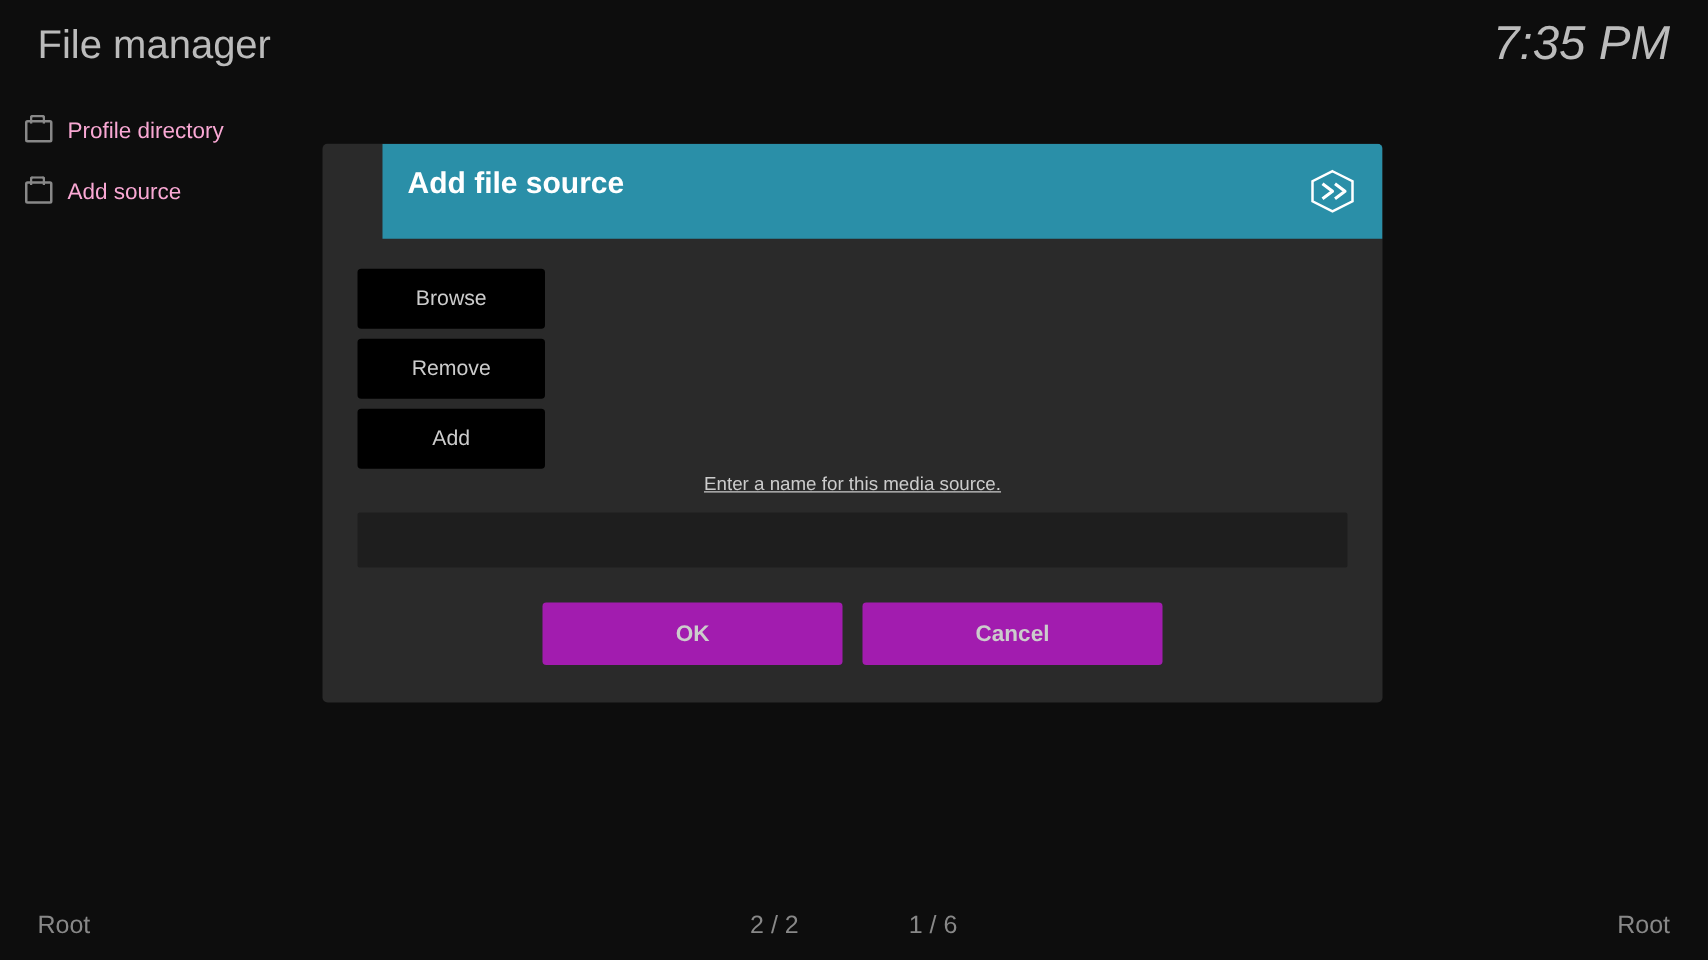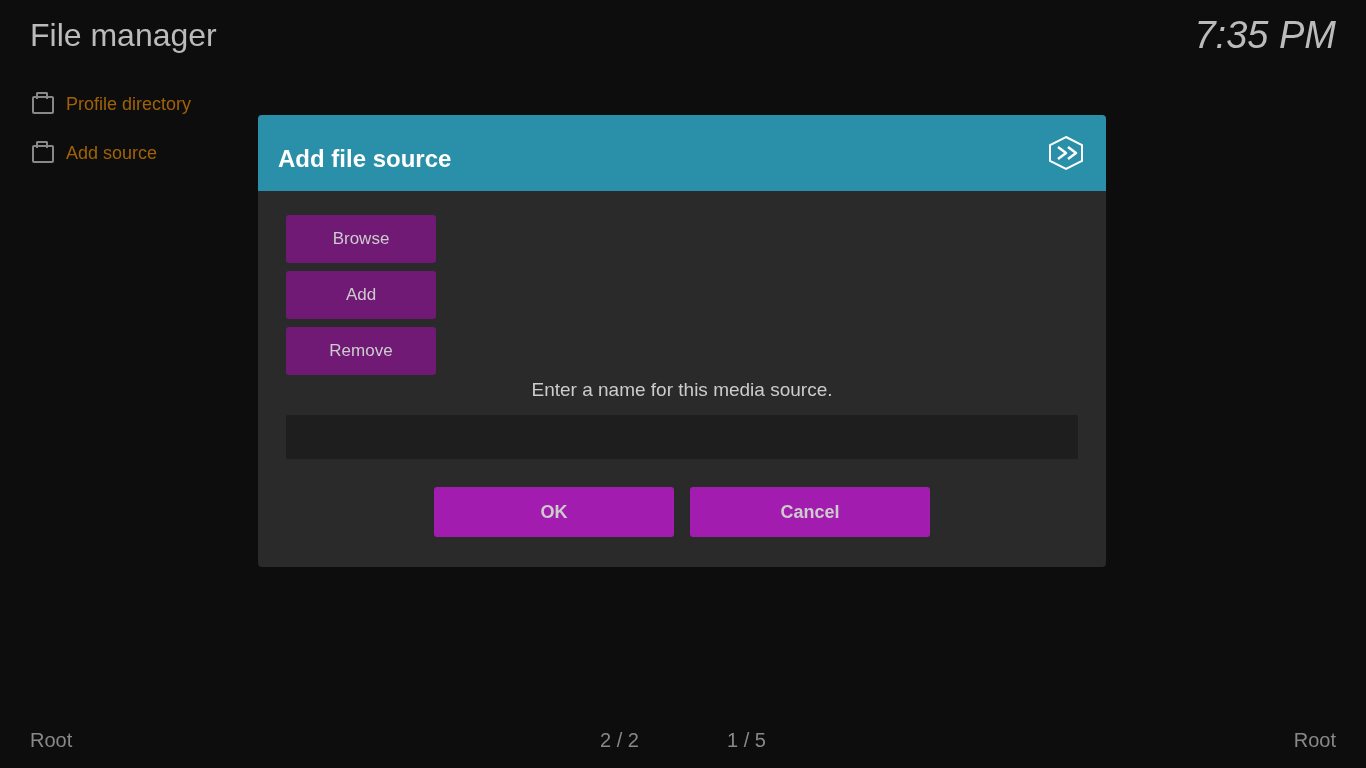--- a/index.html
+++ b/index.html
@@ -42,23 +42,23 @@
     #sidebar {
       position: absolute;
       top: 80px;
       left: 0;
       width: 250px;
     }
 
     .sidebar-item {
       display: flex;
       align-items: center;
-      padding: 14px 32px;
+      padding: 14px 20px;
       gap: 12px;
-      color: #a16207;
+      color: #f9a8d4;
       font-size: 18px;
     }
 
     .sidebar-icon {
       width: 22px;
       height: 18px;
       border: 2px solid #888;
       border-radius: 2px;
       position: relative;
       flex-shrink: 0;
@@ -107,22 +107,23 @@
       background: #2a2a2a;
       border-radius: 4px;
       overflow: hidden;
     }
 
     
     #dialog-header {
       background: #2a8fa8;
       padding: 18px 20px;
       display: flex;
-      align-items: flex-end;
+      align-items: flex-start;
       justify-content: space-between;
+      margin-left: 48px;
     }
 
     #dialog-title {
       font-size: 24px;
       font-weight: bold;
       color: #fff;
     }
 
     #kodi-logo {
       width: 40px;
@@ -163,43 +164,44 @@
     #buttons-col {
       display: flex;
       flex-direction: column;
       gap: 8px;
       width: 150px;
     }
 
     .action-btn {
       width: 150px;
       height: 48px;
-      background: #701a75;
+      background: #000000;
       color: #ccc;
       border: none;
       border-radius: 3px;
       font-size: 17px;
       cursor: pointer;
     }
 
     
     #paths-list {
       flex: 1;
       background: #1e1e1e;
       height: 100px;
       border-radius: 2px;
       margin-top: 0;
     }
 
     
     #name-instruction {
       text-align: center;
       color: #ccc;
-      font-size: 19px;
+      font-size: 15px;
       margin-bottom: 14px;
+      text-decoration: underline;
     }
 
     #name-input {
       width: 100%;
       height: 44px;
       background: #1e1e1e;
       border: none;
       border-radius: 2px;
       color: #ccc;
       font-size: 16px;
@@ -258,37 +260,37 @@
       <polyline points="22,14 30,20 22,26" fill="none" stroke="white" stroke-width="2.5" stroke-linejoin="round"></polyline>
     </svg>
   </div>
 
   <div id="dialog-body">
 
     
     <div id="path-row">
       <div id="buttons-col">
         <button class="action-btn">Browse</button>
+        <button class="action-btn">Remove</button>
         <button class="action-btn">Add</button>
-        <button class="action-btn">Remove</button>
       </div>
     </div>
 
     
     <p id="name-instruction">Enter a name for this media source.</p>
     <input id="name-input" type="text" style="">
 
     
     <div id="ok-cancel-row">
       <button class="bottom-btn">OK</button>
       <button class="bottom-btn">Cancel</button>
     </div>
   </div>
 </div>
 
 <div id="bottom-bar">
   <span>Root</span>
   <div class="bottom-center">
     <span>2 / 2</span>
-    <span>1 / 5</span>
+    <span>1 / 6</span>
   </div>
   <span>Root</span>
 </div>
 
 </body></html>

